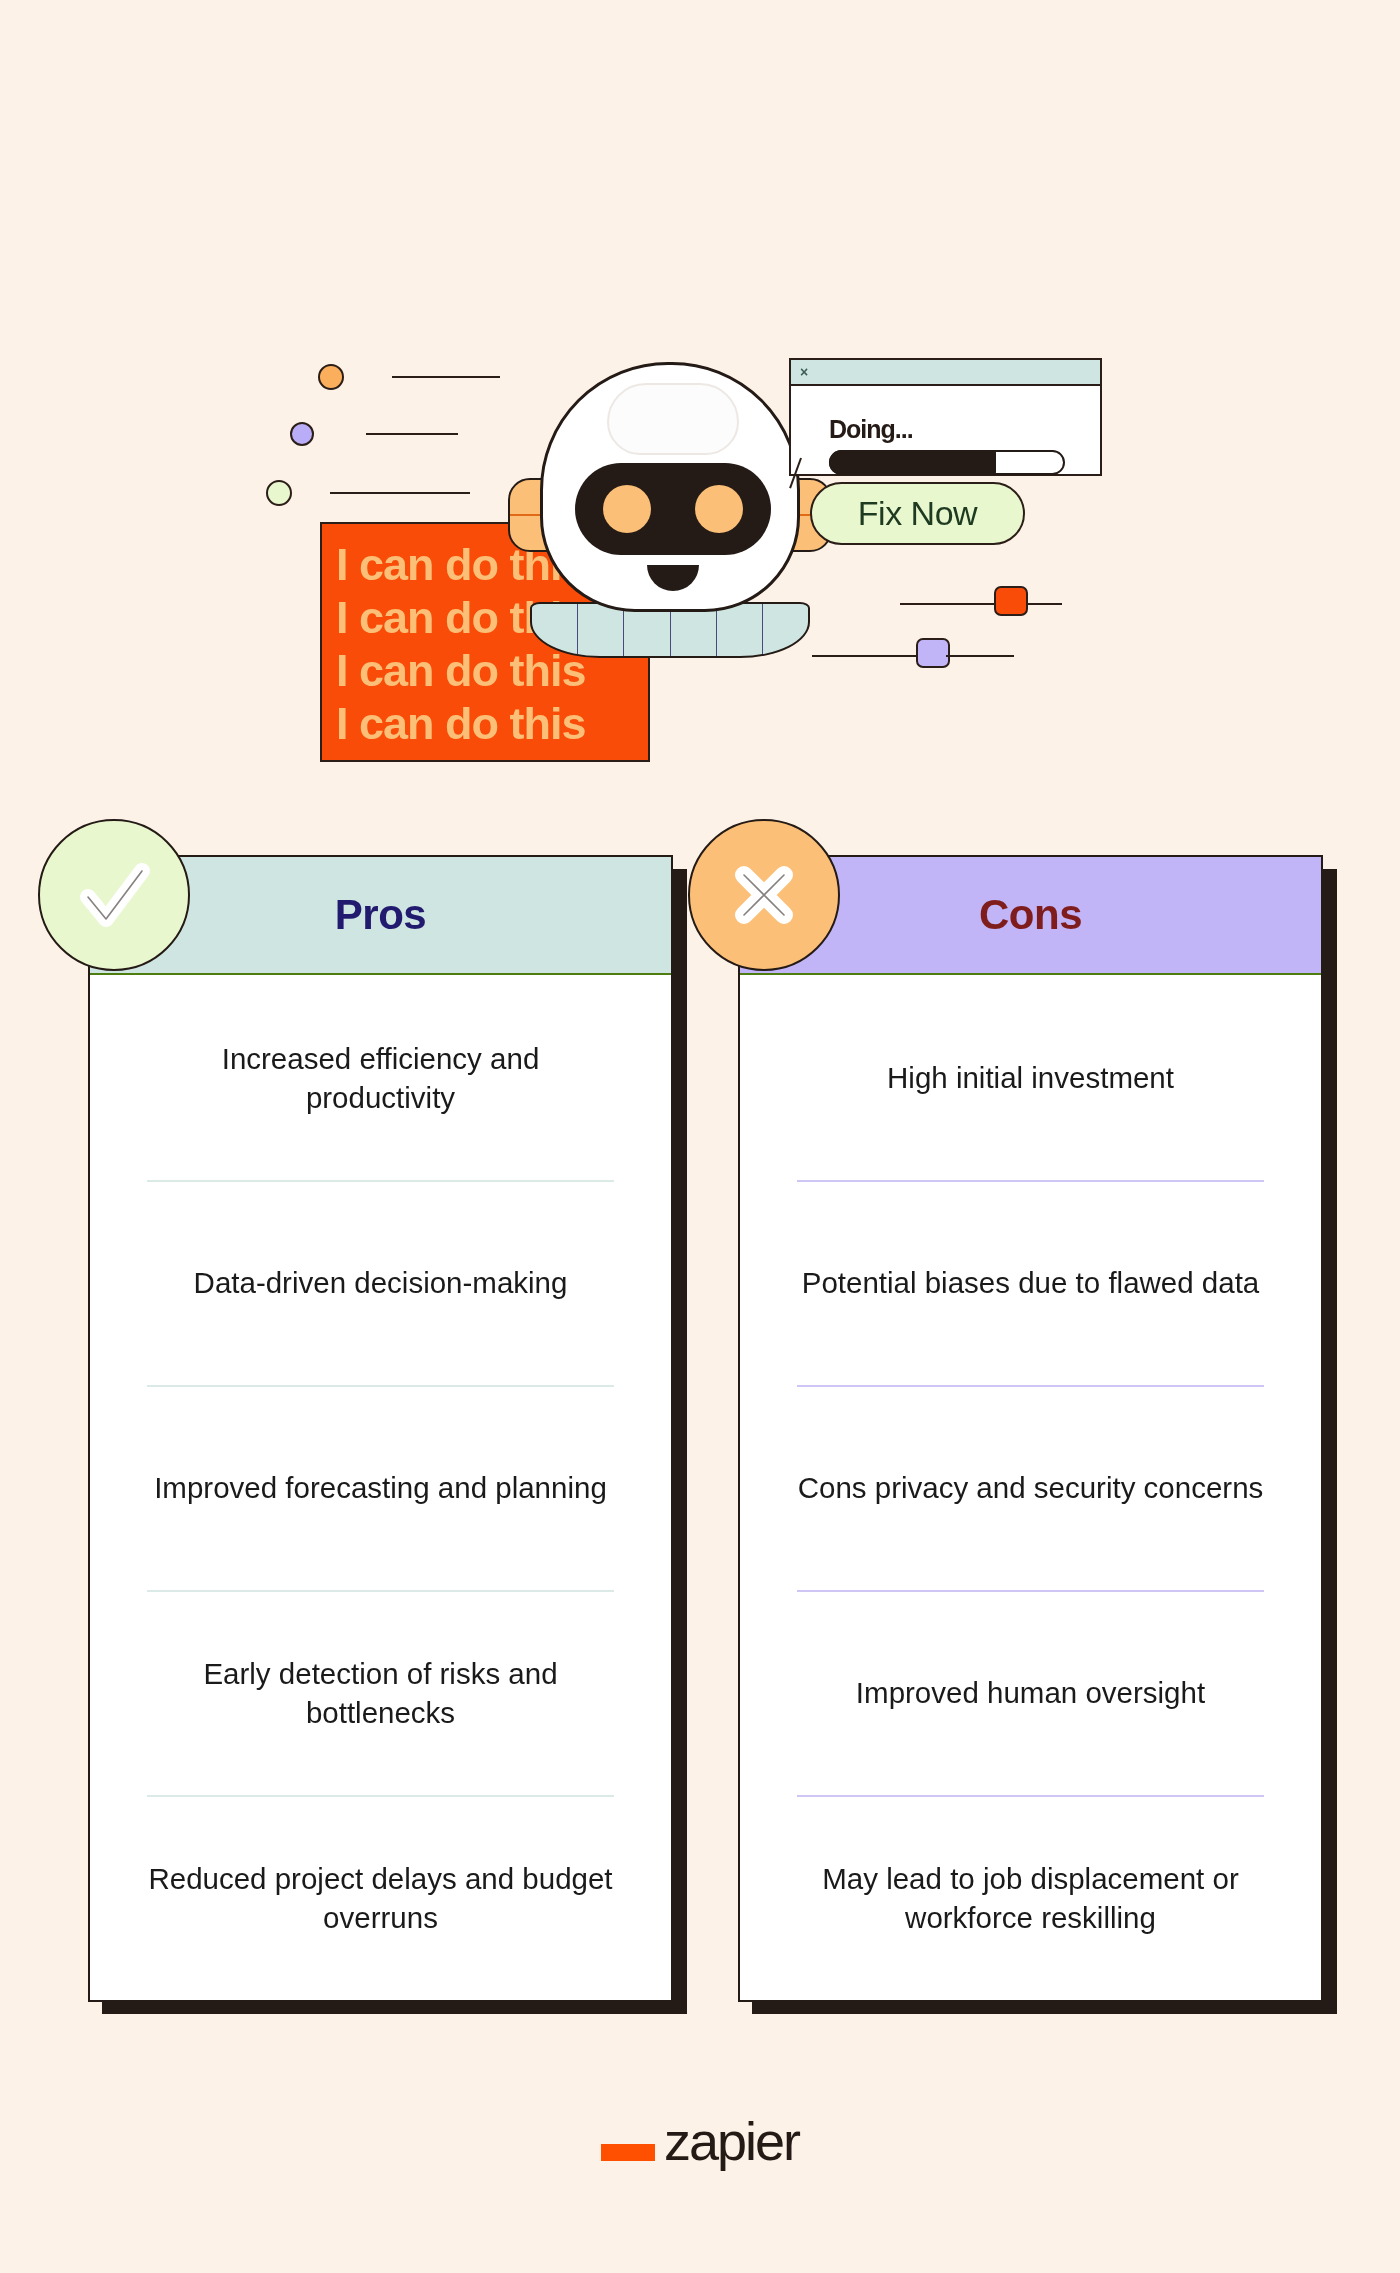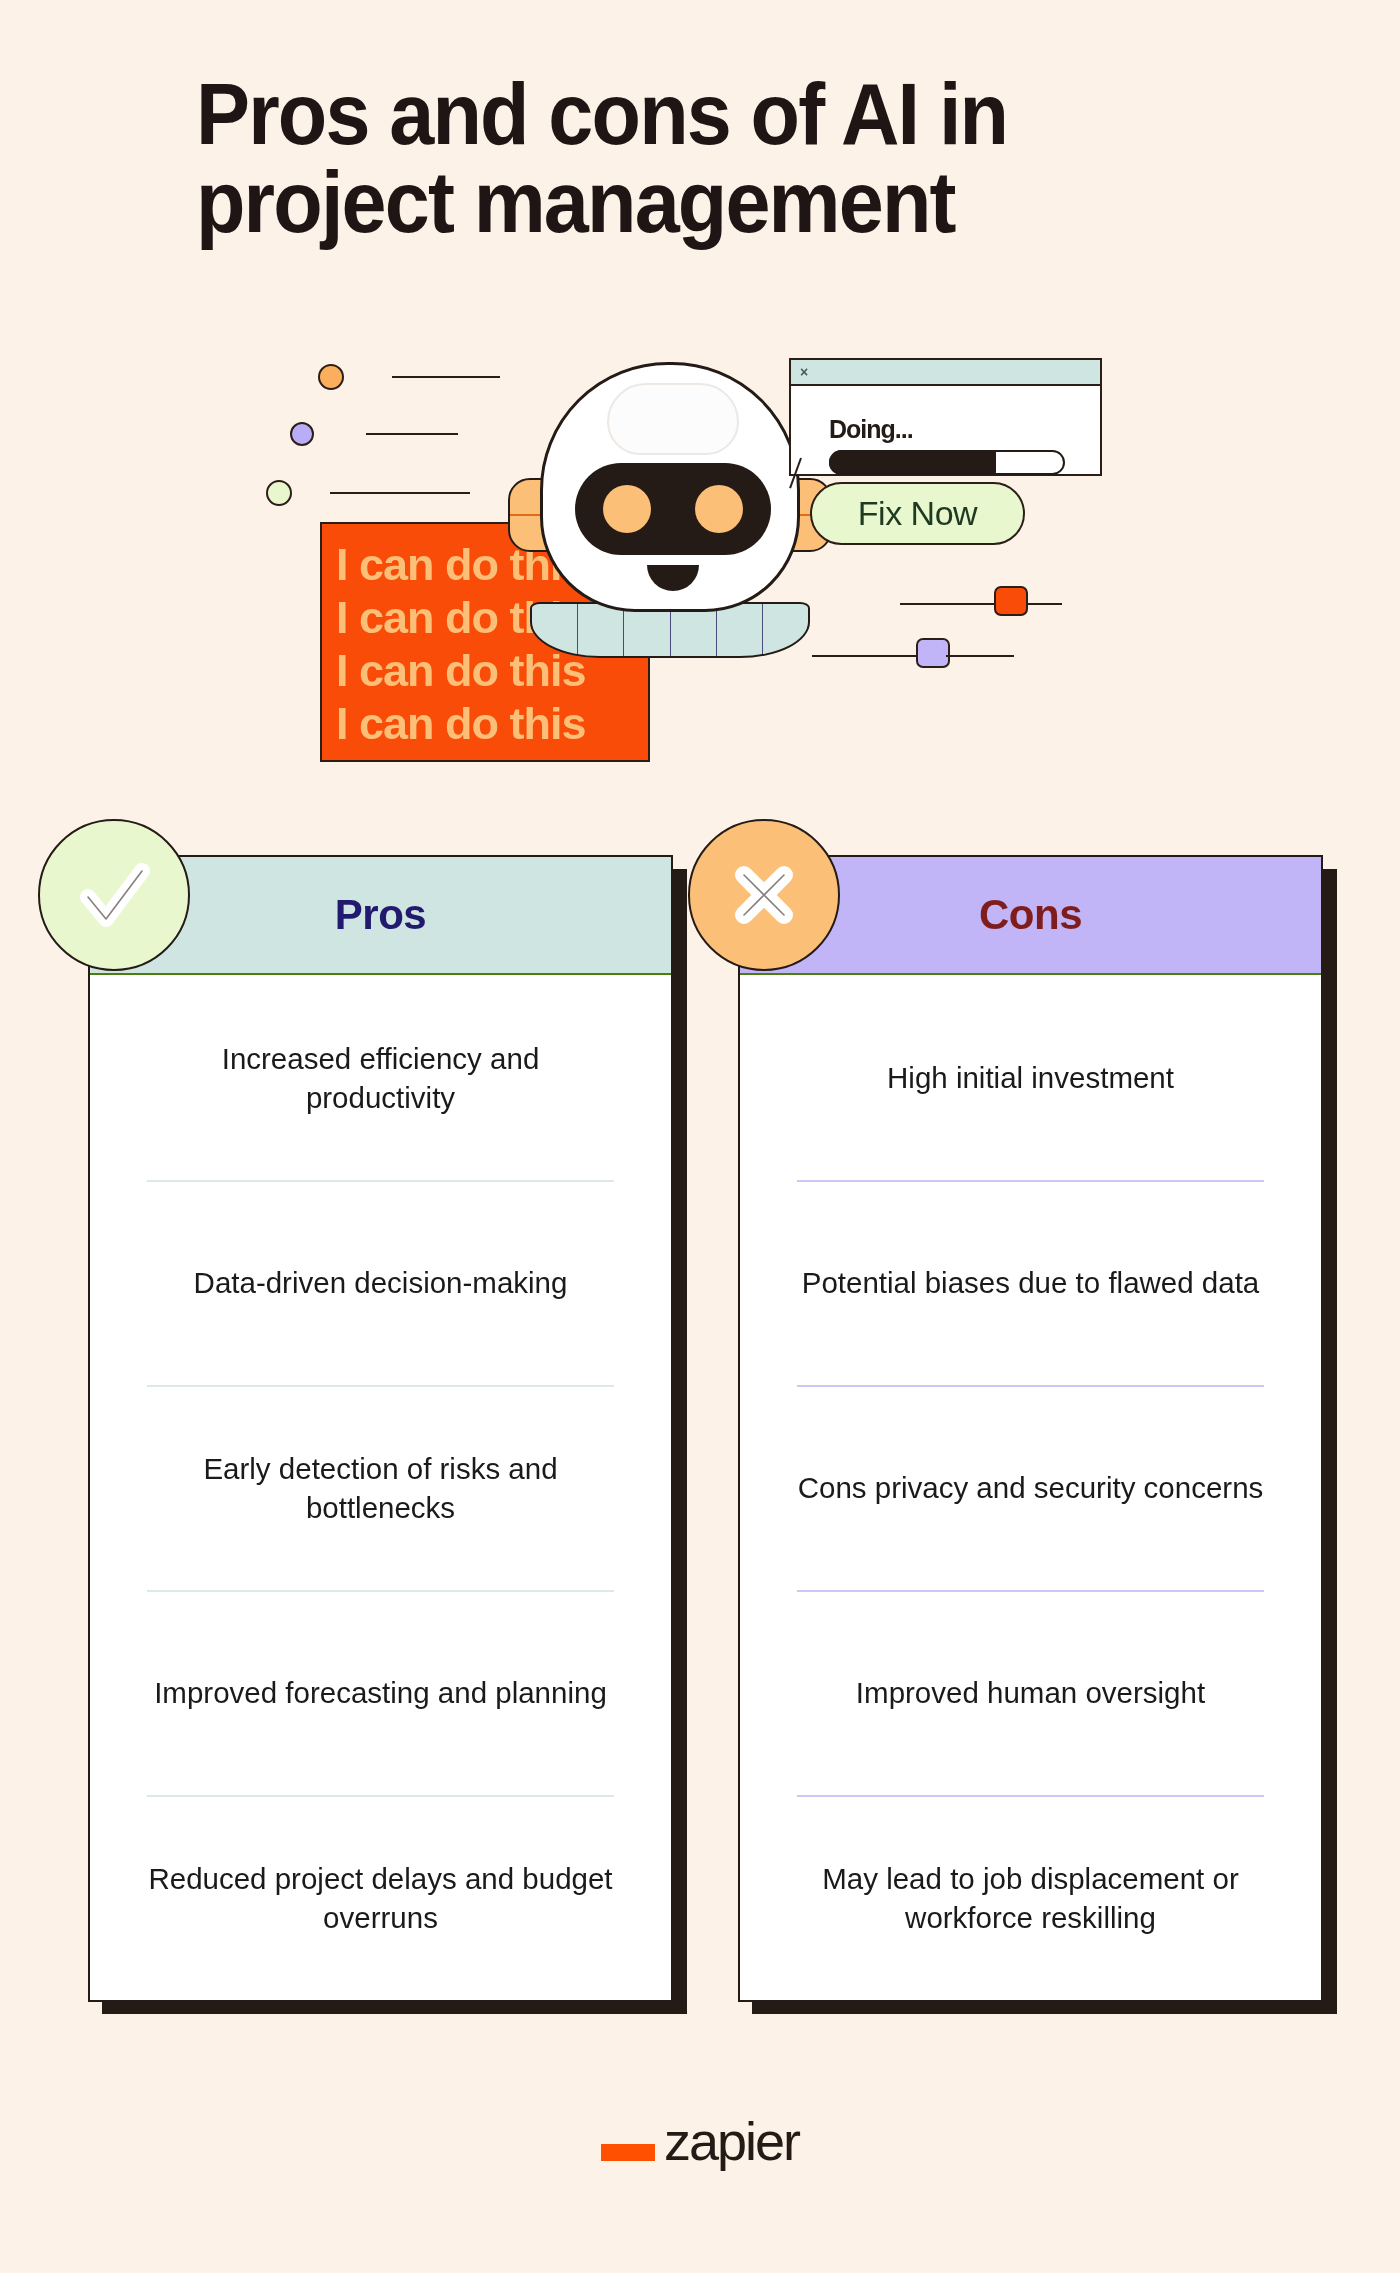--- a/index.html
+++ b/index.html
@@ -166,26 +166,20 @@
   
   .logo { position:absolute; left:0; top:2110px; width:1400px; display:flex; align-items:center; justify-content:center; }
   .logo-dash { width:54px; height:17px; background:#FF4F00; margin-right:9px; margin-top:22px; }
   .logo-word { font-size:54px; font-weight:normal; color:#241A16; letter-spacing:-2px; }
 </style>
 </head>
 <body>
 
 <div class="page">
 
-  <div class="title-wrap">
-    <div class="title">
-      <span class="title-line">Pros and cons of AI in</span>
-      <span class="title-line">project management</span>
-    </div>
-  </div>
 
   <div class="illus">
 
     <div class="dot" style="left:318px;top:34px;width:26px;height:26px;background:#FBAE5C;"></div>
     <div class="hline" style="left:392px;top:46px;width:108px;"></div>
 
     <div class="dot" style="left:290px;top:92px;width:24px;height:24px;background:#B9ADF7;"></div>
     <div class="hline" style="left:366px;top:103px;width:92px;"></div>
 
     <div class="dot" style="left:266px;top:150px;width:26px;height:26px;background:#E9F7CE;"></div>
@@ -263,22 +257,22 @@
             <path d="M20 48 L38 70 L74 22" fill="none" stroke="#FFFFFF" stroke-width="16" stroke-linecap="round" stroke-linejoin="round"></path>
             <path d="M20 48 L38 70 L74 22" fill="none" stroke="#241A16" stroke-width="1.6" stroke-linecap="round" stroke-linejoin="round" opacity="0.55"></path>
           </svg>
         </div>
         <div class="card-head pros">
           <span class="card-head-title">Pros</span>
         </div>
         <div class="card-list pros">
           <div class="li-row">Increased efficiency and productivity</div>
           <div class="li-row">Data-driven decision-making</div>
+          <div class="li-row">Improved forecasting and planning</div>
           <div class="li-row">Early detection of risks and bottlenecks</div>
-          <div class="li-row">Improved forecasting and planning</div>
           <div class="li-row">Reduced project delays and budget overruns</div>
         </div>
       </div>
     </div>
 
     <div class="card-col cons">
       <div class="card-shadow"></div>
       <div class="card">
         <div class="badge cons">
           <svg width="92" height="92" viewBox="0 0 92 92" aria-hidden="true">

